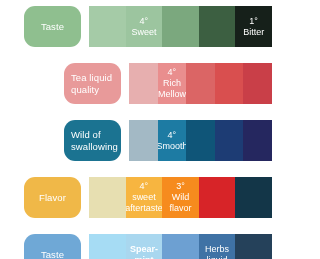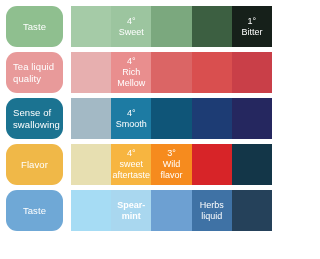--- a/index.html
+++ b/index.html
@@ -11,24 +11,24 @@
     width: 277px;
     height: 259px;
     font-family: "Liberation Sans", sans-serif;
     overflow: hidden;
   }
   #matrix {
     position: relative;
     width: 277px;
     height: 259px;
     box-sizing: border-box;
-    padding: 6px 5px 6px 6px;
+    padding: 6px 5px 6px 24px;
     display: flex;
     flex-direction: column;
-    gap: 5px;
+    gap: 16px;
   }
   .row {
     display: flex;
     align-items: stretch;
     height: 41px;
     flex: 0 0 41px;
   }
   .row-label {
     width: 57px;
     flex: 0 0 57px;
@@ -37,21 +37,21 @@
     display: flex;
     align-items: center;
     padding: 0 7px;
     color: #ffffff;
     font-size: 9.5px;
     line-height: 11.5px;
     letter-spacing: 0.1px;
     -webkit-font-smoothing: antialiased;
   }
   .row-label.center { justify-content: center; text-align: center; }
-  .row-label.left { justify-content: flex-start; text-align: left; }
+  .row-label.left { justify-content: flex-start; text-align: left; margin-left: 40px; }
   .swatches {
     margin-left: 8px;
     flex: 1 1 auto;
     display: flex;
   }
   .cell {
     flex: 1 1 0;
     position: relative;
     display: flex;
     align-items: center;
@@ -118,21 +118,21 @@
         <span class="cell-text"></span>
       </div>
       <div class="cell" style="background: rgb(201, 63, 72);">
         <span class="cell-text"></span>
       </div>
     </div>
   </div>
 
   <div class="row">
     <div class="row-label left" style="background: rgb(27, 115, 145);">
-      <span>Sense of swallowing</span>
+      <span>Wild of swallowing</span>
     </div>
     <div class="swatches">
       <div class="cell" style="background: rgb(163, 185, 197);">
         <span class="cell-text"></span>
       </div>
       <div class="cell" style="background: rgb(29, 123, 163);">
         <span class="cell-text">4°
 Smooth</span>
       </div>
       <div class="cell" style="background: rgb(15, 85, 120);">

